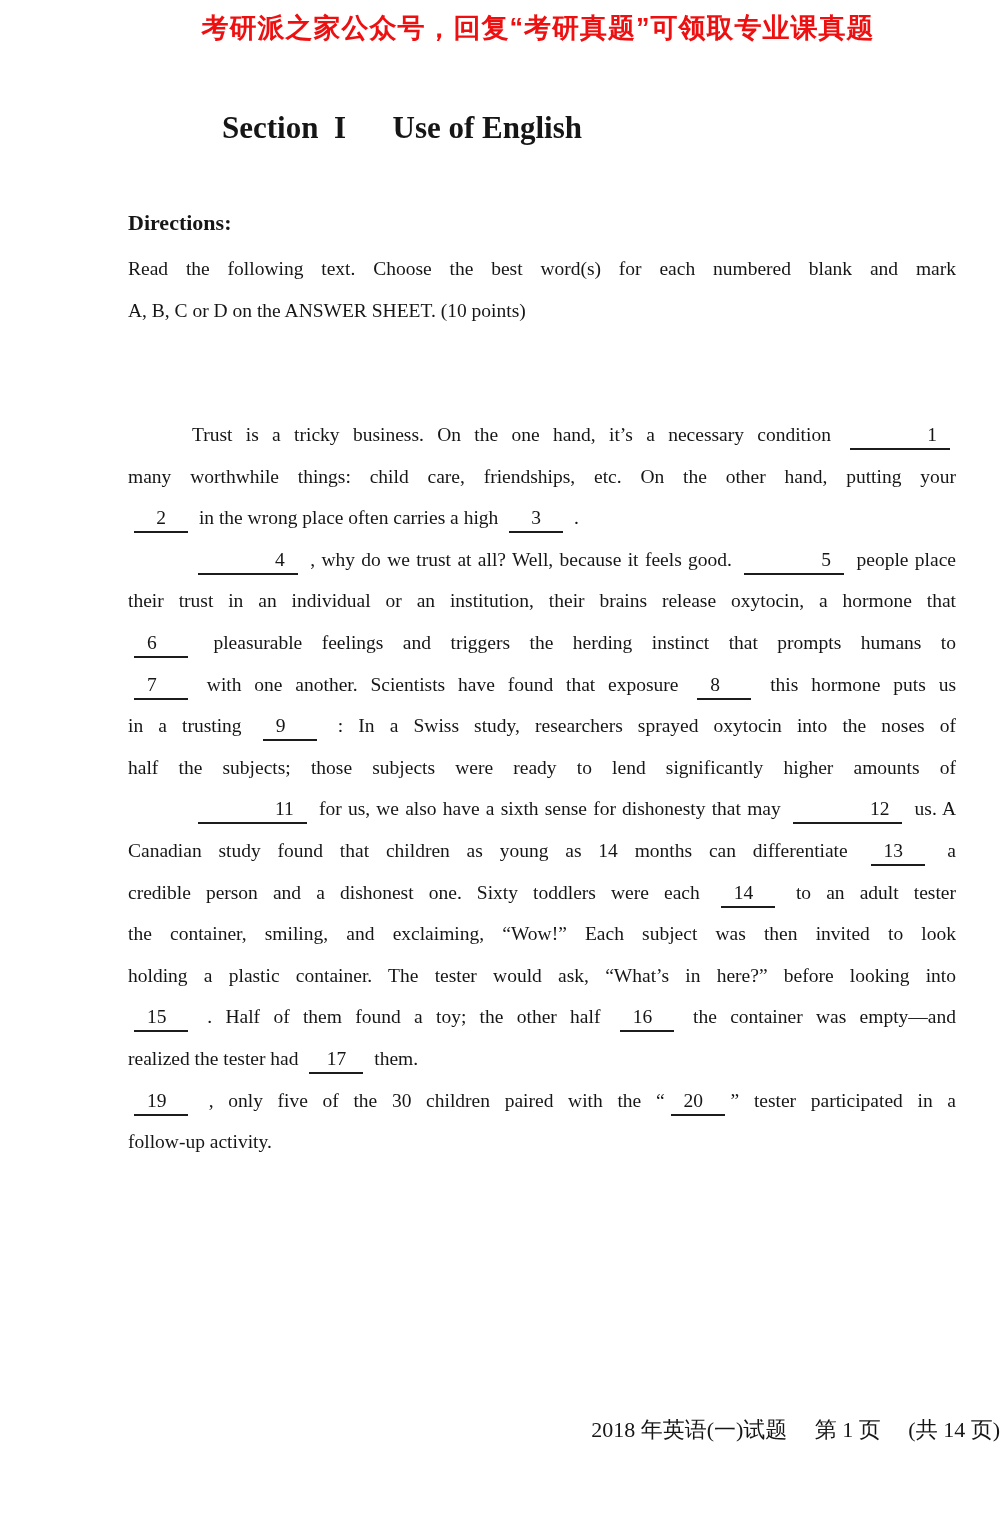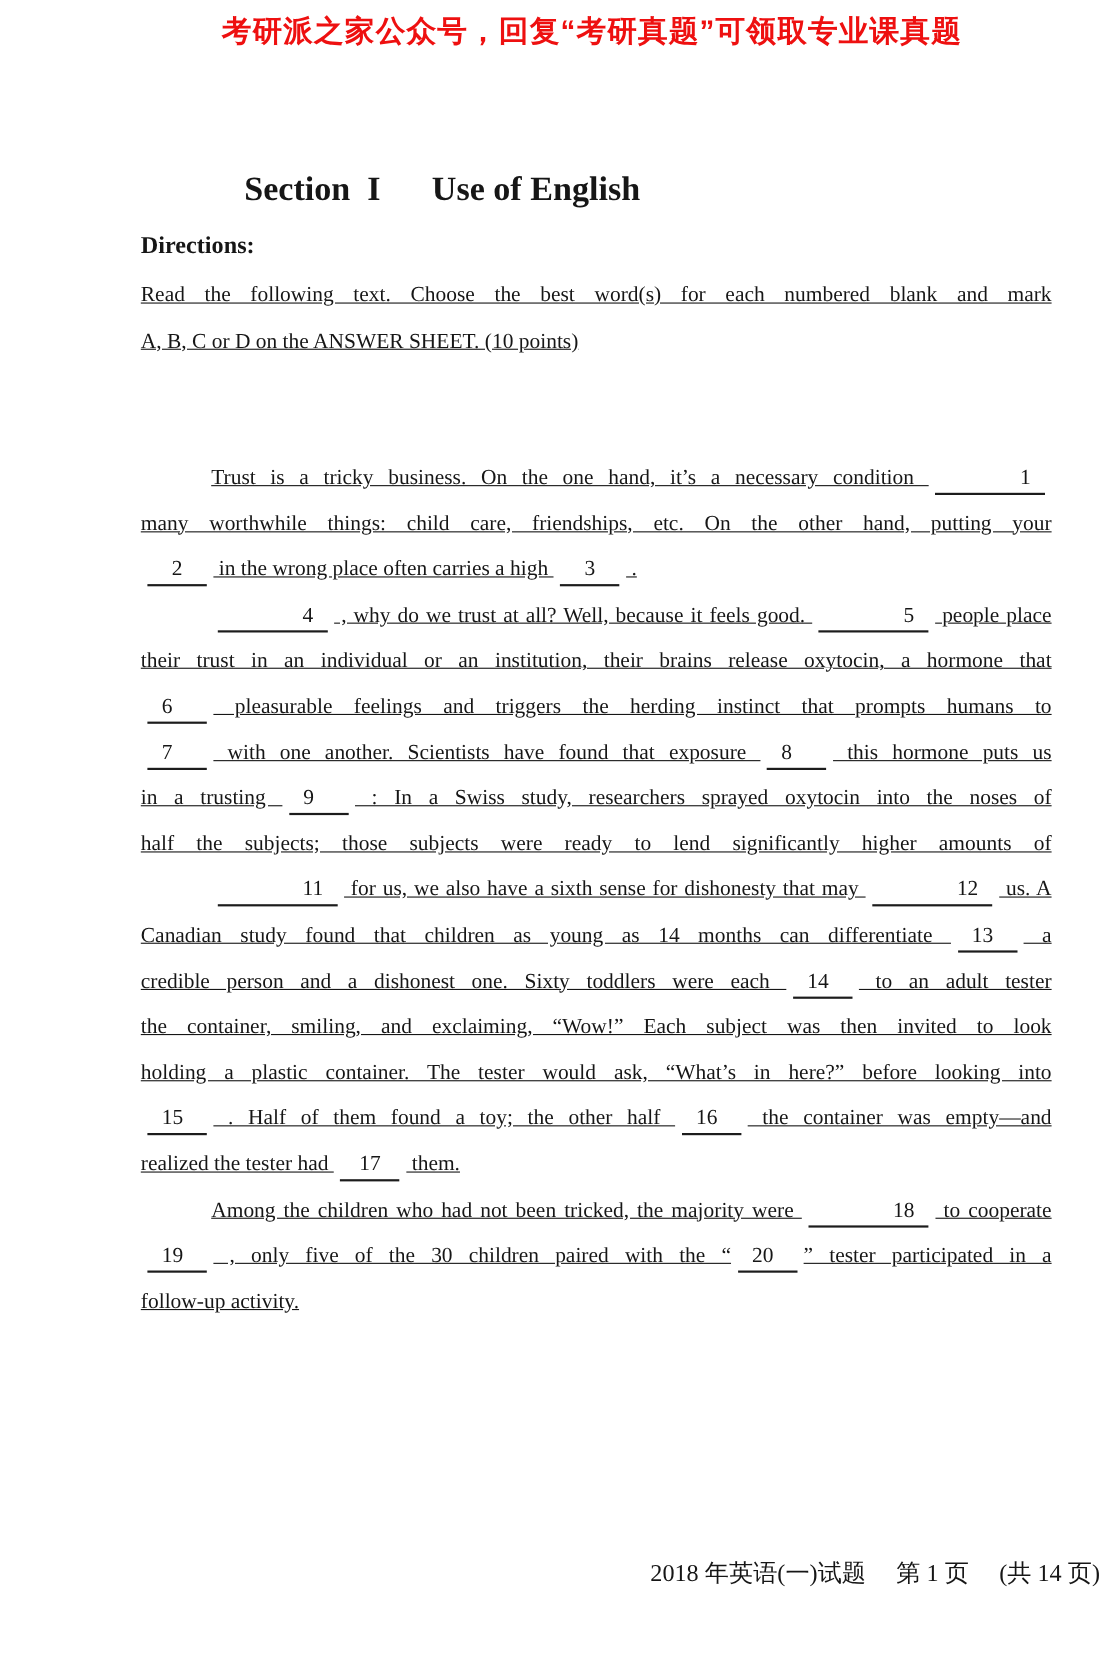--- a/index.html
+++ b/index.html
@@ -18,38 +18,36 @@
     font-weight:700; font-size:27px; letter-spacing:1px;
     color:#ee1010;
     white-space:pre;
     padding-left:38px;
   }
   .title {
     position:absolute; top:110px; left:0; width:804px;
     text-align:center;
     font-weight:700; font-size:31px;
     white-space:pre;
-    margin-top:44px;
   }
   .directions-label {
     position:absolute; top:210px; left:128px;
     font-weight:700; font-size:22px;text-align:center;
   }
   .dir-body {
     position:absolute; top:248px; left:128px; width:828px;
     font-size:19.5px;
   }
   .passage {
     position:absolute; top:414px; left:128px; width:828px;
     font-size:19.5px;
   }
   .line {
     height:41.6px; line-height:41.6px;
     text-align:left;
-    text-decoration:underline;
   }
   .just { text-align:justify; text-align-last:justify; }
   .indent { text-indent:64px; }
   .blank {
     display:inline-block;
     min-width:28px;
     padding:0 13px 2px 13px;
     margin:0 6px;
     border-bottom:2.5px solid #1c1c1c;
     text-align:center;
@@ -89,20 +87,19 @@
       <div class="line just"><span class="blank">7</span><span> with one another.  Scientists have found that exposure </span><span class="blank">8</span><span> this hormone puts us</span></div>
       <div class="line just"><span>in a trusting </span><span class="blank">9</span><span> : In a Swiss study, researchers sprayed oxytocin into the noses of</span></div>
       <div class="line just"><span>half the subjects; those subjects were ready to lend significantly higher amounts of</span></div>
       <div class="line just indent"><span class="blank">11</span><span> for us, we also have a sixth sense for dishonesty that may </span><span class="blank">12</span><span> us.  A</span></div>
       <div class="line just"><span>Canadian study found that children as young as 14 months can differentiate </span><span class="blank">13</span><span> a</span></div>
       <div class="line just"><span>credible person and a dishonest one.  Sixty toddlers were each </span><span class="blank">14</span><span> to an adult tester</span></div>
       <div class="line just"><span>the container, smiling, and exclaiming, “Wow!”  Each subject was then invited to look</span></div>
       <div class="line just"><span>holding a plastic container.  The tester would ask, “What’s in here?” before looking into</span></div>
       <div class="line just"><span class="blank">15</span><span> .  Half of them found a toy; the other half </span><span class="blank">16</span><span> the container was empty—and</span></div>
       <div class="line"><span>realized the tester had </span><span class="blank">17</span><span> them.</span></div>
-      <div class="line just indent"><span>Among the children who had not been tricked, the majority were </span><span class="blank">18</span><span> to cooperate</span></div>
       <div class="line just"><span class="blank">19</span><span> , only five of the 30 children paired with the “</span><span class="blank">20</span><span>” tester participated in a</span></div>
       <div class="line"><span>follow-up activity.</span></div>
     </div>
 
   <div class="footer">2018 年英语(一)试题　 第 1 页 　(共 14 页)</div>
 
 </div>
 
 </body></html>

